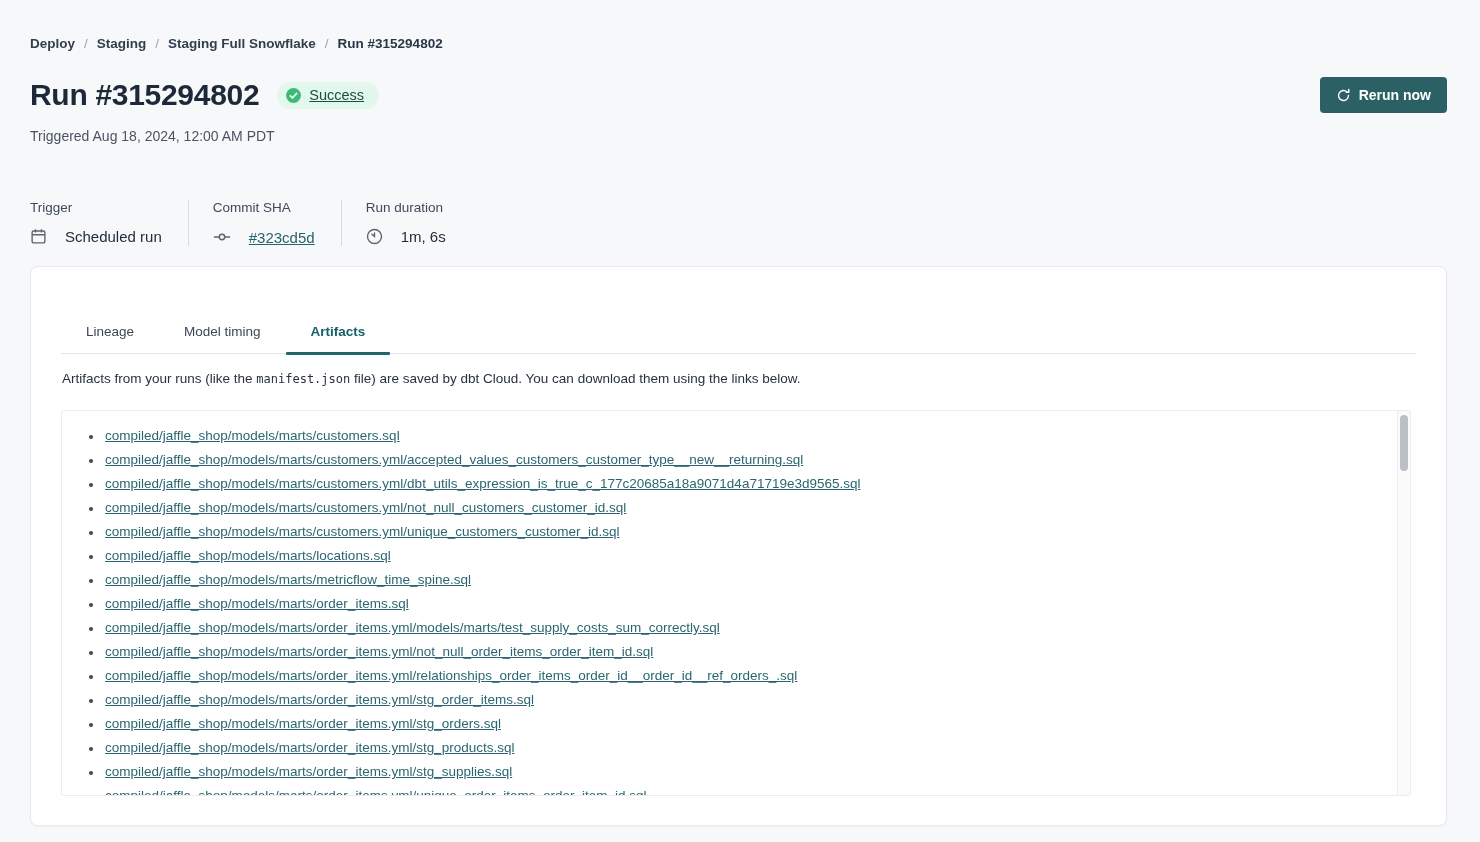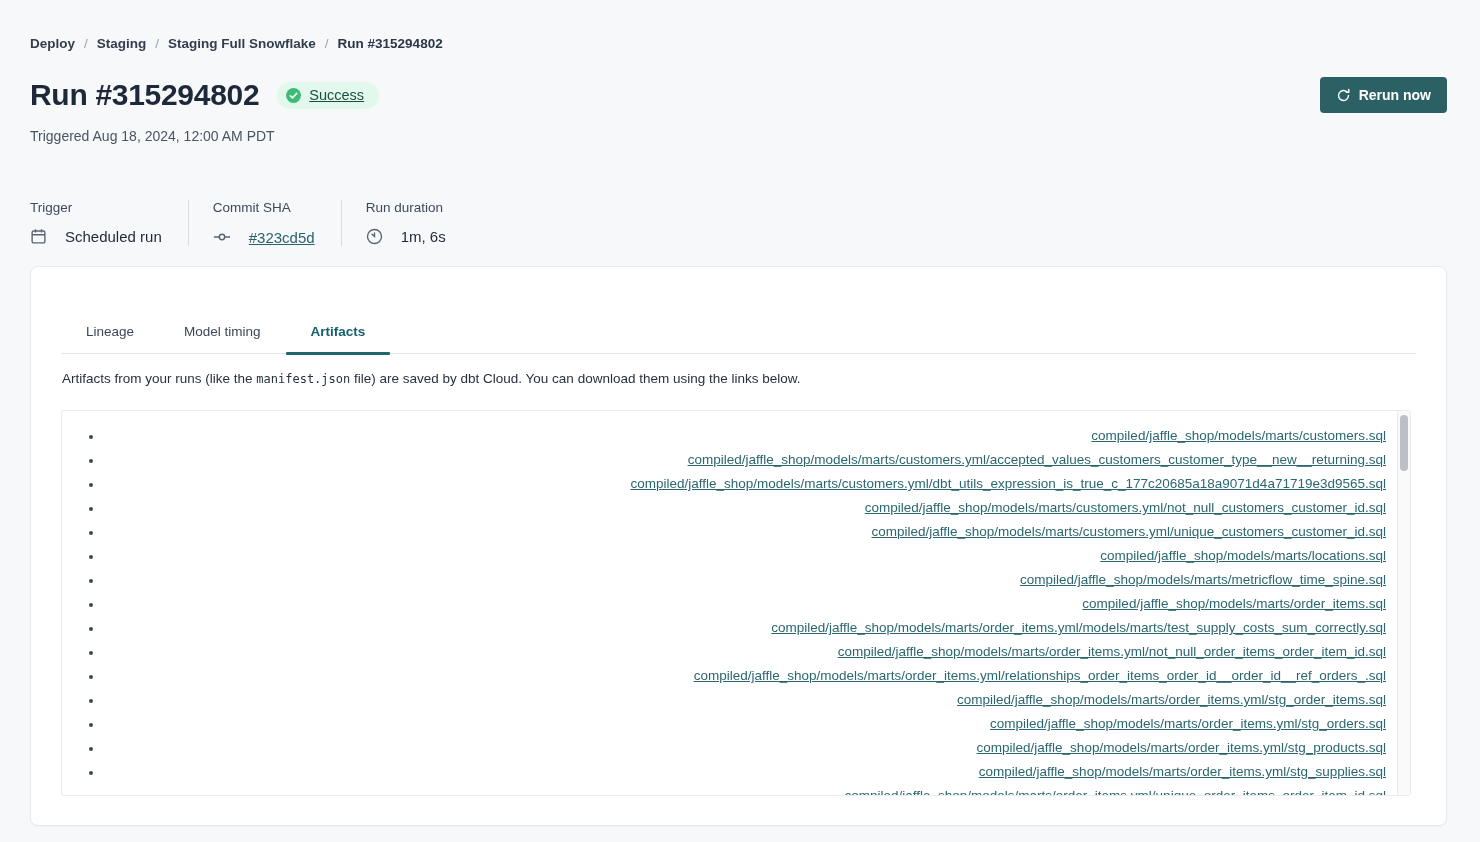--- a/index.html
+++ b/index.html
@@ -87,21 +87,21 @@
   .listbox {
     position: relative;
     margin-top: 22px;
     width: 1350px; height: 386px;
     border: 1px solid #ececf0;
     border-radius: 3px;
     background: #ffffff;
     overflow: hidden;
   }
   .listbox ul { margin: 0; padding: 13px 24px 0 41px; list-style: disc; }
-  .listbox li { line-height: 24px; font-size: 12px; color: #3c4856; padding-left: 2px; text-align: right; }
+  .listbox li { line-height: 24px; font-size: 12px; color: #3c4856; padding-left: 2px; }
   .listbox li::marker { color: #3c4856; }
   .artifact-link { color: #2b6670; text-decoration: underline; font-size: 13.5px; cursor: pointer; white-space: nowrap; }
 
   
   .scrollbar-track {
     position: absolute; top: 0; right: 0; bottom: 0; width: 13px;
     background: #fafafa; border-left: 1px solid #ececf0;
   }
   .scrollbar-thumb {
     position: absolute; top: 4px; left: 2px;

